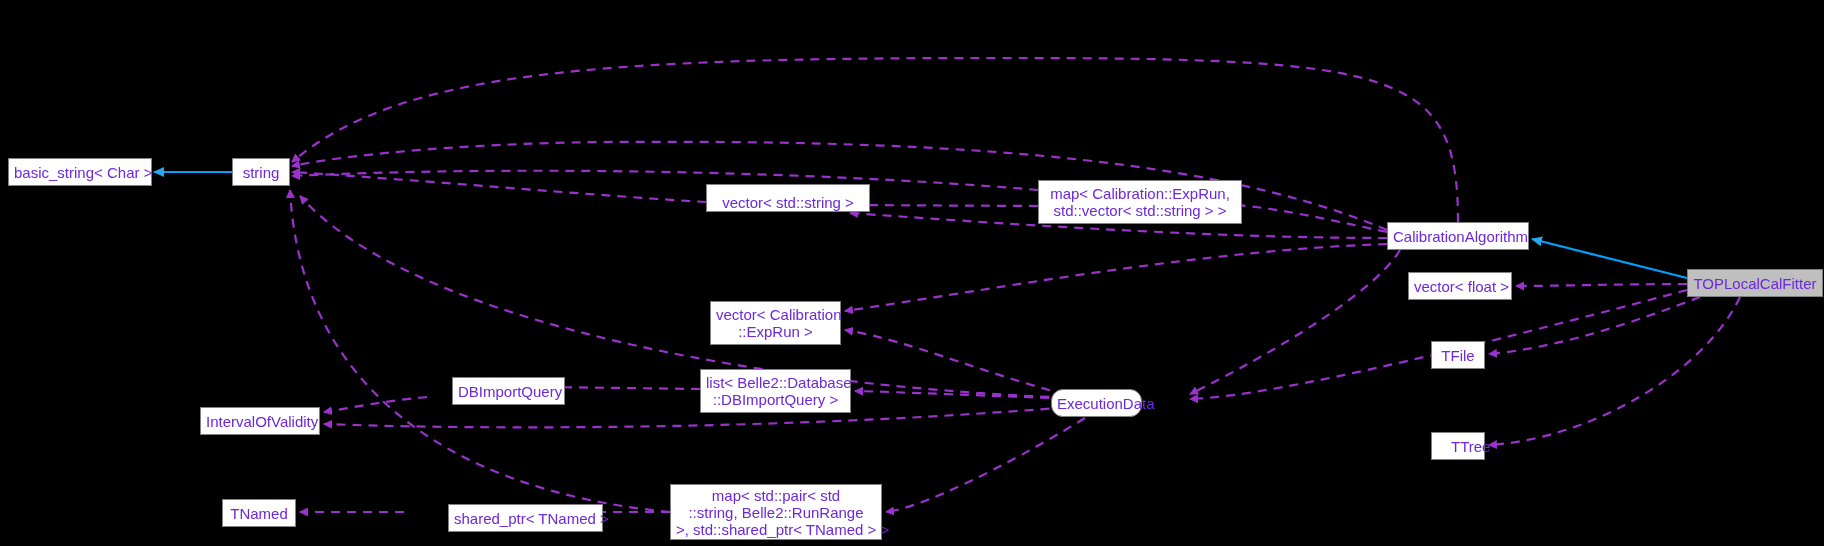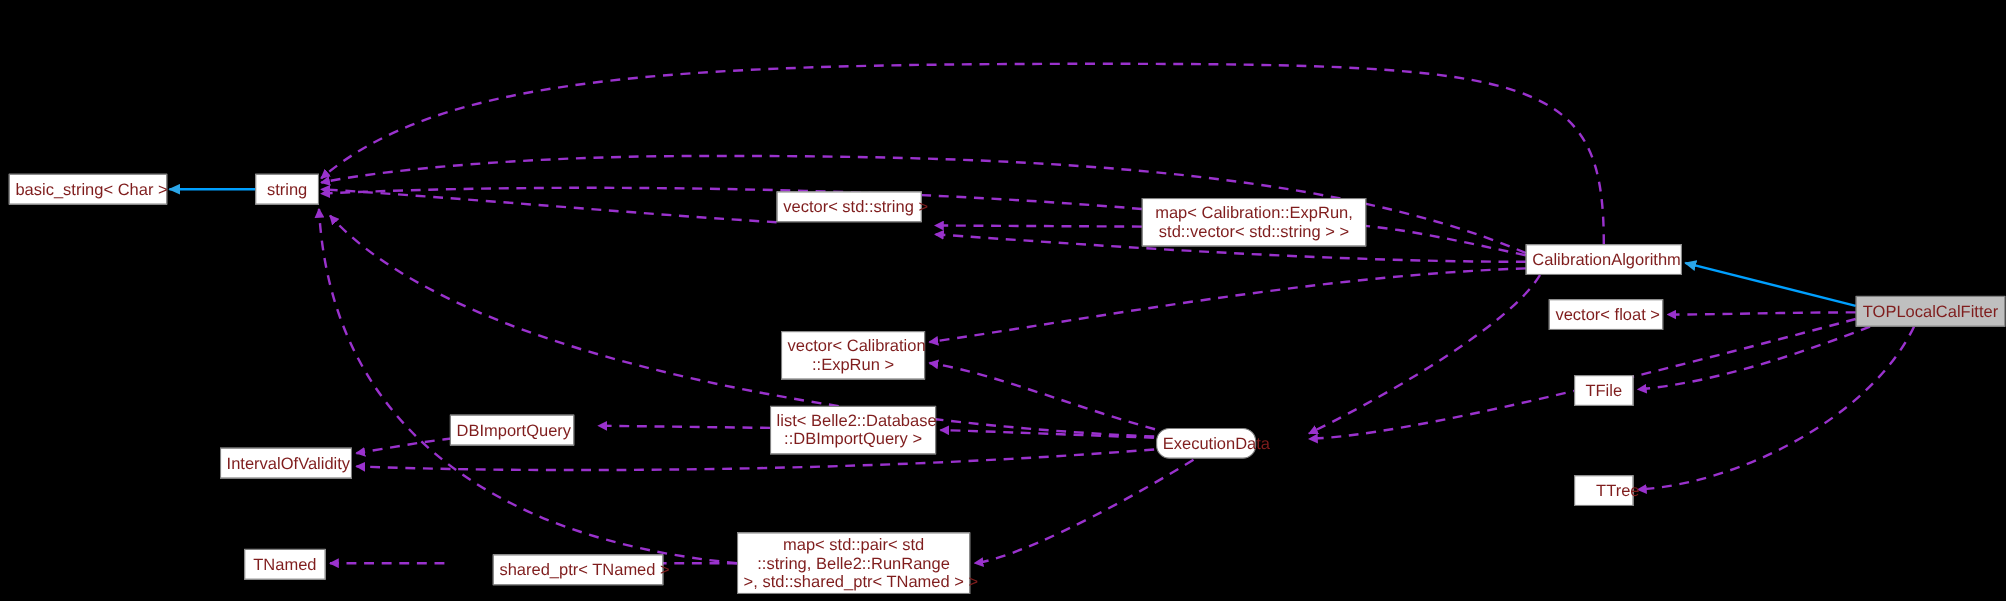--- a/index.html
+++ b/index.html
@@ -20,21 +20,21 @@
     left: 0;
     top: 0;
     width: 1824px;
     height: 546px;
   }
   .node {
     position: absolute;
     box-sizing: border-box;
     border: 1px solid #808080;
     background: #ffffff;
-    color: #7f1d1d;
+    color: #6d28d9;
     font-size: 15px;
     line-height: 17px;
     text-align: center;
     display: flex;
     align-items: center;
     justify-content: center;
     white-space: pre;
     letter-spacing: 0px;
   }
   .node.highlight {
@@ -84,30 +84,30 @@
         <path d="M 1400 250 C 1370 300 1240 370 1190 394" fill="none" stroke="#9a32cd" stroke-width="2.2" stroke-dasharray="9,7" marker-end="url(#arrow-usage)"></path>
         <path d="M 1687 290 C 1500 340 1280 396 1190 399" fill="none" stroke="#9a32cd" stroke-width="2.2" stroke-dasharray="9,7" marker-end="url(#arrow-usage)"></path>
         <path d="M 404 512 L 300 512" fill="none" stroke="#9a32cd" stroke-width="2.2" stroke-dasharray="9,7" marker-end="url(#arrow-usage)"></path>
         <path d="M 670 512 L 563 512" fill="none" stroke="#9a32cd" stroke-width="2.2" stroke-dasharray="9,7" marker-end="url(#arrow-usage)"></path>
         <path d="M 1085 418 C 1000 470 920 508 886 512" fill="none" stroke="#9a32cd" stroke-width="2.2" stroke-dasharray="9,7" marker-end="url(#arrow-usage)"></path>
       </g>
   </svg>
   <div id="node-layer">
       <div class="node" style="left: 8px; top: 158px; width: 144px; height: 28px;"><span class="node-label">basic_string&lt; Char &gt;</span></div>
       <div class="node" style="left: 232px; top: 158px; width: 58px; height: 28px;"><span class="node-label">string</span></div>
-      <div class="node" style="left: 706px; top: 174px; width: 132px; height: 28px;"><span class="node-label">vector&lt; std::string &gt;</span></div>
+      <div class="node" style="left: 706px; top: 184px; width: 164px; height: 28px; align-items: flex-end;"><span class="node-label">vector&lt; std::string &gt;</span></div>
       <div class="node" style="left: 1038px; top: 180px; width: 204px; height: 44px;"><span class="node-label">map&lt; Calibration::ExpRun,
 std::vector&lt; std::string &gt; &gt;</span></div>
       <div class="node" style="left: 1387px; top: 222px; width: 142px; height: 28px; align-items: center;"><span class="node-label">CalibrationAlgorithm</span></div>
       <div class="node" style="left: 1408px; top: 272px; width: 104px; height: 28px;"><span class="node-label">vector&lt; float &gt;</span></div>
       <div class="node highlight" style="left: 1687px; top: 269px; width: 136px; height: 28px; justify-content: flex-end;"><span class="node-label">TOPLocalCalFitter</span></div>
       <div class="node" style="left: 710px; top: 301px; width: 131px; height: 44px;"><span class="node-label">vector&lt; Calibration
 ::ExpRun &gt;</span></div>
       <div class="node" style="left: 1431px; top: 341px; width: 54px; height: 28px;"><span class="node-label">TFile</span></div>
-      <div class="node" style="left: 409px; top: 377px; width: 113px; height: 28px;"><span class="node-label">DBImportQuery</span></div>
+      <div class="node" style="left: 452px; top: 377px; width: 113px; height: 28px;"><span class="node-label">DBImportQuery</span></div>
       <div class="node" style="left: 700px; top: 369px; width: 151px; height: 44px;"><span class="node-label">list&lt; Belle2::Database
 ::DBImportQuery &gt;</span></div>
       <div class="node" style="left: 1051px; top: 389px; width: 91px; height: 28px; border-radius: 12px;"><span class="node-label">ExecutionData</span></div>
       <div class="node" style="left: 200px; top: 407px; width: 120px; height: 28px;"><span class="node-label">IntervalOfValidity</span></div>
       <div class="node" style="left: 1431px; top: 432px; width: 54px; height: 28px; padding-left: 14px;"><span class="node-label">TTree</span></div>
       <div class="node" style="left: 222px; top: 499px; width: 74px; height: 28px;"><span class="node-label">TNamed</span></div>
       <div class="node" style="left: 404px; top: 504px; width: 155px; height: 28px; margin-left: 44px;"><span class="node-label">shared_ptr&lt; TNamed &gt;</span></div>
       <div class="node" style="left: 670px; top: 484px; width: 212px; height: 56px;"><span class="node-label">map&lt; std::pair&lt; std
 ::string, Belle2::RunRange
 &gt;, std::shared_ptr&lt; TNamed &gt; &gt;</span></div>

